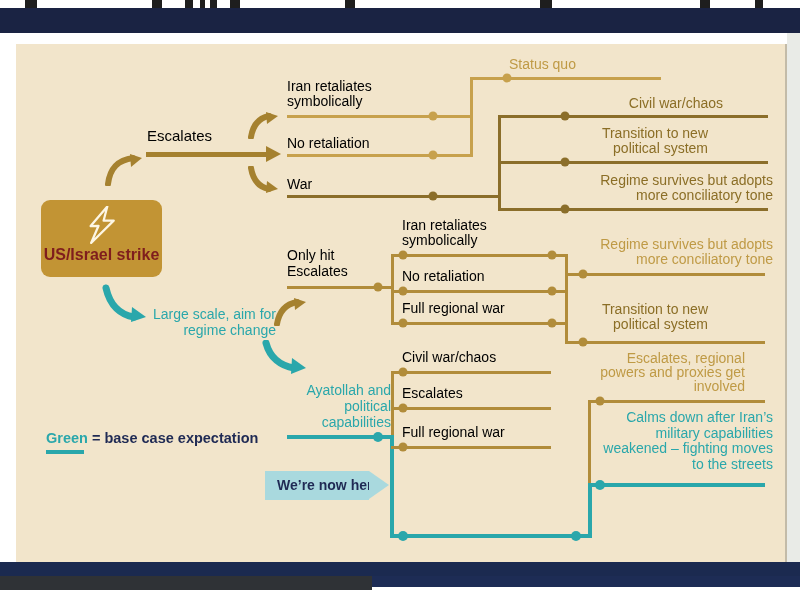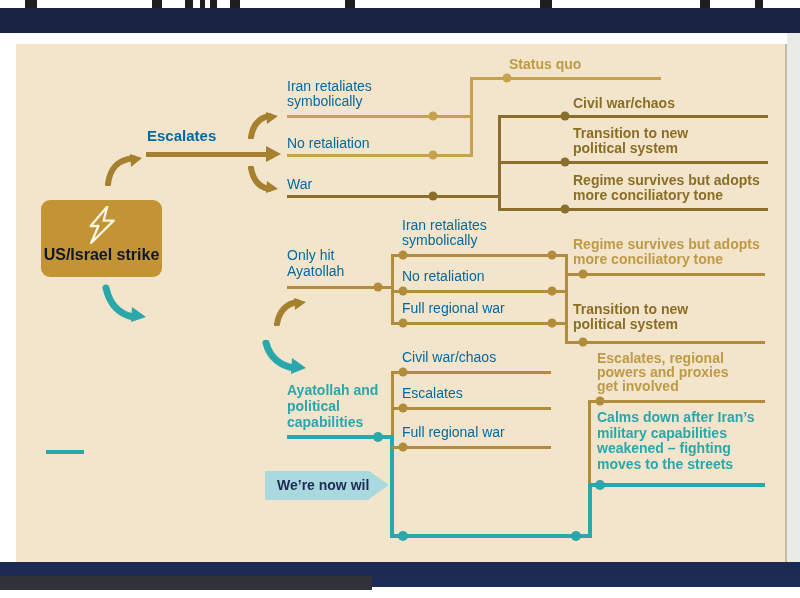--- a/index.html
+++ b/index.html
@@ -15,29 +15,29 @@
   .v{position:absolute;width:3px;}
   .h.t4{height:4px;}
   .v.t4{width:4px;}
   .lg{background:#c7a14d;}
   .mg{background:#b18c3a;}
   .dg{background:#8b6e2a;}
   .tl{background:#2aa7ab;}
   .dot{position:absolute;width:9px;height:9px;border-radius:50%;transform:translate(-50%,-50%);}
   .dot.lg{background:#c7a14d;}.dot.mg{background:#b18c3a;}.dot.dg{background:#8b6e2a;}.dot.tl{background:#2aa7ab;width:10px;height:10px;}
   
-  .txt{position:absolute;font-size:14px;line-height:15px;color:#0369a1;}
-  .b{font-weight:700;}
+  .txt{position:absolute;font-size:14px;line-height:15px;color:#000000;}
+  .b{font-weight:400;text-align:right;}
   .glight{color:#bf9a45;}
   .gdark{color:#8b6e26;}
   .teal{color:#2aa7ab;}
   .nowrap{white-space:nowrap;}
   
   #root-box{position:absolute;left:41px;top:200px;width:121px;height:77px;background:#c29434;border-radius:9px;}
-  #root-box .lbl{position:absolute;left:0;right:0;top:46px;text-align:center;color:#0f172a;font-weight:700;font-size:16px;}
+  #root-box .lbl{position:absolute;left:0;right:0;top:46px;text-align:center;color:#7f1d1d;font-weight:700;font-size:16px;}
   #root-bolt{position:absolute;left:46px;top:6px;}
   
   #big-arrow-line{position:absolute;left:146px;top:152px;width:120px;height:5px;background:#a5812f;}
   #big-arrow-head{position:absolute;left:266px;top:146px;width:0;height:0;border-left:15px solid #a5812f;border-top:8px solid transparent;border-bottom:8px solid transparent;}
   .arrow-svg{position:absolute;}
   
   #here-box{position:absolute;left:265px;top:471px;width:104px;height:29px;background:#a9d9de;}
   #here-box .t{position:absolute;left:12px;top:0;line-height:29px;font-size:14px;font-weight:700;color:#1f2a54;white-space:nowrap;}
   #here-tip{position:absolute;left:369px;top:471px;width:0;height:0;border-left:20px solid #a9d9de;border-top:14.5px solid transparent;border-bottom:14.5px solid transparent;}
   #legend{position:absolute;left:46px;top:430px;font-size:14.5px;font-weight:700;white-space:nowrap;}
@@ -96,21 +96,22 @@
   <svg class="arrow-svg" style="left:274px;top:298px" width="32" height="28" viewBox="0 0 32 28">
     <path d="M3,26 C5,14 12,6 23,4" fill="none" stroke="#a5812f" stroke-width="6" stroke-linecap="round"></path>
     <polygon points="20,0 32,4 21,12" fill="#a5812f"></polygon>
   </svg>
   <svg class="arrow-svg" style="left:262px;top:340px" width="44" height="34" viewBox="0 0 44 34">
     <path d="M4,3 C8,18 19,26 32,28" fill="none" stroke="#2aa7ab" stroke-width="7" stroke-linecap="round"></path>
     <polygon points="29,34 44,28 30,18" fill="#2aa7ab"></polygon>
   </svg>
 
   <div class="txt b nowrap" style="left:147px;top:128px;font-size:15px">Escalates</div>
-  <div class="txt" style="left:287px;top:247px;width:78px;line-height:16px">Only hit Ayatollah</div>
+  <div class="txt b teal" style="left:146px;top:306px;width:130px;line-height:16px">Large scale, aim for regime change</div>
+  <div class="txt" style="left:287px;top:247px;width:78px;line-height:16px">Only hit Escalates</div>
   <div class="txt b teal" style="left:287px;top:382px;width:104px;line-height:16px">Ayatollah and political capabilities</div>
 
   <div class="txt" style="left:287px;top:79px;width:106px">Iran retaliates symbolically</div>
   <div class="txt" style="left:287px;top:136px;width:120px">No retaliation</div>
   <div class="txt" style="left:287px;top:177px;width:60px">War</div>
   <div class="h lg" style="left:287px;top:115px;width:184px"></div>
   <div class="h lg" style="left:287px;top:154px;width:184px"></div>
   <div class="h dg" style="left:287px;top:195px;width:212px"></div>
   <div class="v lg" style="left:470px;top:77px;height:80px"></div>
   <div class="h lg" style="left:470px;top:77px;width:191px"></div>
@@ -172,20 +173,24 @@
   <div class="dot tl" style="left:403px;top:536px"></div>
   <div class="dot tl" style="left:576px;top:536px"></div>
   <div class="dot mg" style="left:600px;top:401px"></div>
   <div class="dot tl" style="left:600px;top:485px"></div>
   <div class="txt" style="left:402px;top:350px;width:130px">Civil war/chaos</div>
   <div class="txt" style="left:402px;top:386px;width:110px">Escalates</div>
   <div class="txt" style="left:402px;top:425px;width:130px">Full regional war</div>
   <div class="txt b teal" style="left:597px;top:410px;width:176px;line-height:15.5px">Calms down after Iran’s military capabilities weakened – fighting moves to the streets</div>
   <div class="txt b glight" style="left:597px;top:351px;width:148px;line-height:14px">Escalates, regional powers and proxies get involved</div>
 
+  <div id="legend">
+    <span class="teal">Green</span>
+    <span style="color:#1f2a54">= base case expectation</span>
+  </div>
   <div id="legend-line"></div>
 
   <div id="here-box">
-    <div class="t">We’re now will</div>
+    <div class="t">We’re now here</div>
   </div>
   <div id="here-tip"></div>
 
 </div>
 
 </body></html>

